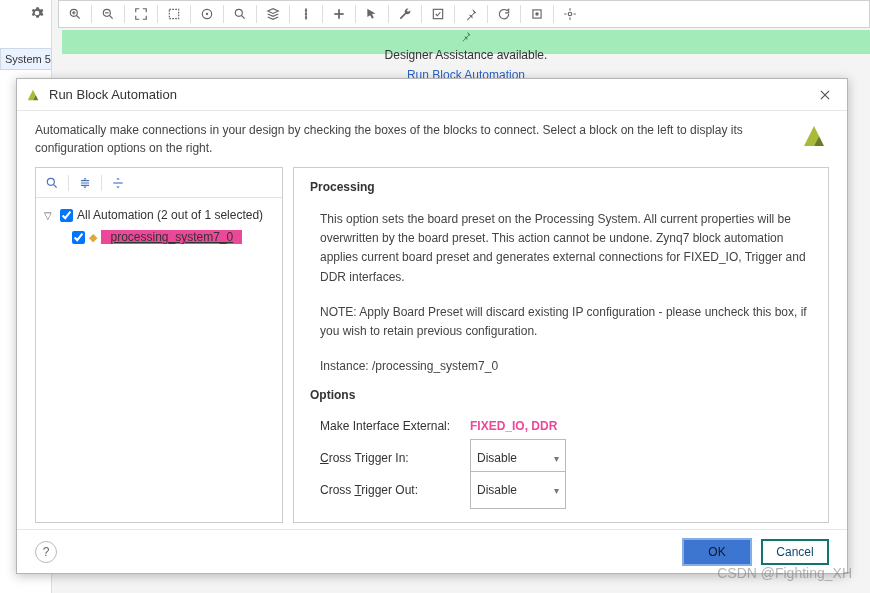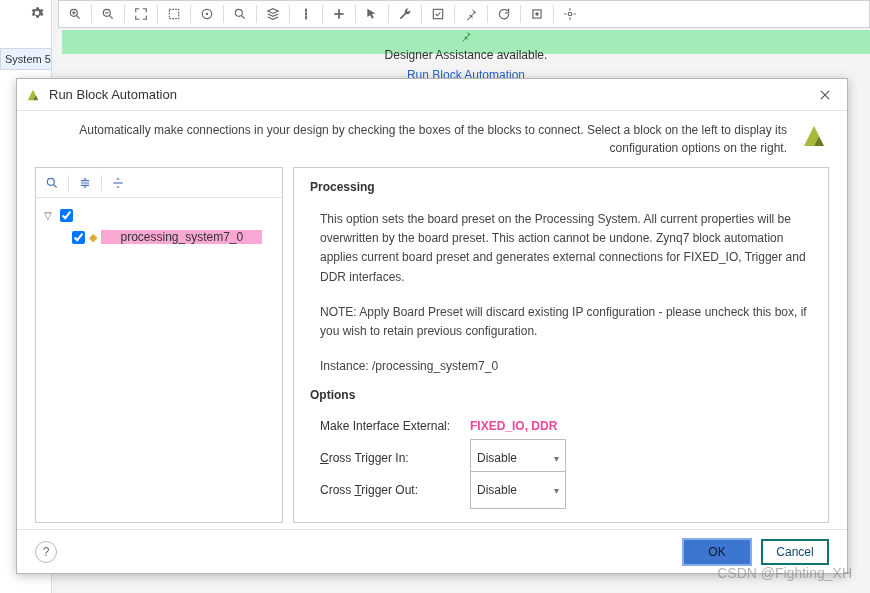--- a/index.html
+++ b/index.html
@@ -20,37 +20,37 @@
 .banner a { color: #2863c7; text-decoration: underline; }
 
 
 .dialog { position: absolute; left: 16px; top: 78px; width: 832px; height: 496px; background: #fff; border: 1px solid #b5b5b5; box-shadow: 0 2px 10px rgba(0,0,0,.25); display: flex; flex-direction: column; }
 .dlg-titlebar { height: 32px; display: flex; align-items: center; padding: 0 8px; border-bottom: 1px solid #e6e6e6; }
 .dlg-titlebar .logo { width: 16px; height: 16px; margin-right: 8px; }
 .dlg-titlebar .title { font-size: 13px; flex: 1; }
 .dlg-titlebar .close { width: 28px; height: 28px; display: flex; align-items: center; justify-content: center; font-size: 16px; color: #555; }
 
 .dlg-header { padding: 10px 18px; display: flex; align-items: flex-start; gap: 12px; }
-.dlg-header .desc { flex: 1; font-size: 12px; line-height: 1.5; color: #444; text-align: right; }
+.dlg-header .desc { flex: 1; font-size: 12px; line-height: 1.5; color: #444; }
 .dlg-header .biglogo { width: 30px; height: 30px; flex-shrink: 0; }
 
 .dlg-body { flex: 1; display: flex; padding: 0 18px 6px; gap: 10px; min-height: 0; }
 
 .left-panel { width: 248px; border: 1px solid #ccc; display: flex; flex-direction: column; }
 .left-toolbar { height: 30px; border-bottom: 1px solid #e2e2e2; display: flex; align-items: center; padding: 0 6px; gap: 6px; }
 .left-toolbar .ic { width: 20px; height: 20px; display: flex; align-items: center; justify-content: center; color: #4a73b8; }
 .left-toolbar .vsep { width:1px; height:16px; background:#e0e0e0; }
 
 .tree { padding: 6px 4px; font-size: 12px; }
 .tree-row { display: flex; align-items: center; height: 22px; gap: 4px; padding-left: 4px; }
 .tree-row.child { padding-left: 32px; }
 .tree .chev { width: 12px; color: #666; font-size: 10px; }
 .tree input[type=checkbox] { width: 13px; height: 13px; margin: 0; }
 .tree .ip-icon { color: #e0a838; font-size: 11px; }
-.tree .sel { background: #f9a8d4; padding: 0 19px; }
+.tree .sel { background: #ec4899; padding: 0 9px; text-decoration: underline; }
 
 .right-panel { flex: 1; border: 1px solid #ccc; padding: 12px 16px; overflow: auto; }
 .right-panel h4 { font-size: 12px; font-weight: bold; margin: 0 0 8px 0; }
 .right-panel p { margin: 16px 0 12px 0; font-size: 12px; line-height: 1.6; color: #444; padding-left: 10px; }
 .opts { padding-left: 10px; }
 .optrow { display: flex; align-items: center; height: 32px; font-size: 12px; }
 .optrow .lbl { width: 150px; }
 .optrow .val { color: #ec4899; font-weight: bold; }
 .combo { width: 96px; height: 38px; border: 1px solid #bbb; background: #fff; display: flex; align-items: center; padding: 0 6px; justify-content: space-between; font-size: 12px; }
 .combo .cv { color:#333; }
@@ -251,20 +251,21 @@
             <svg width="14" height="14" viewBox="0 0 24 24">
               <path fill="currentColor" d="M12 3l-3 3h6zM12 21l3-3H9z"></path>
               <line x1="4" y1="12" x2="20" y2="12" stroke="currentColor" stroke-width="2"></line>
             </svg>
           </span>
       </div>
       <div class="tree">
         <div class="tree-row">
           <span class="chev">▽</span>
           <input type="checkbox" checked="" style="">
+          <span>All Automation (2 out of 1 selected)</span>
         </div>
         <div class="tree-row child">
           <input type="checkbox" checked="" style="">
           <span class="ip-icon">◆</span>
           <span class="sel">processing_system7_0</span>
         </div>
       </div>
     </div>
 
     <div class="right-panel">

